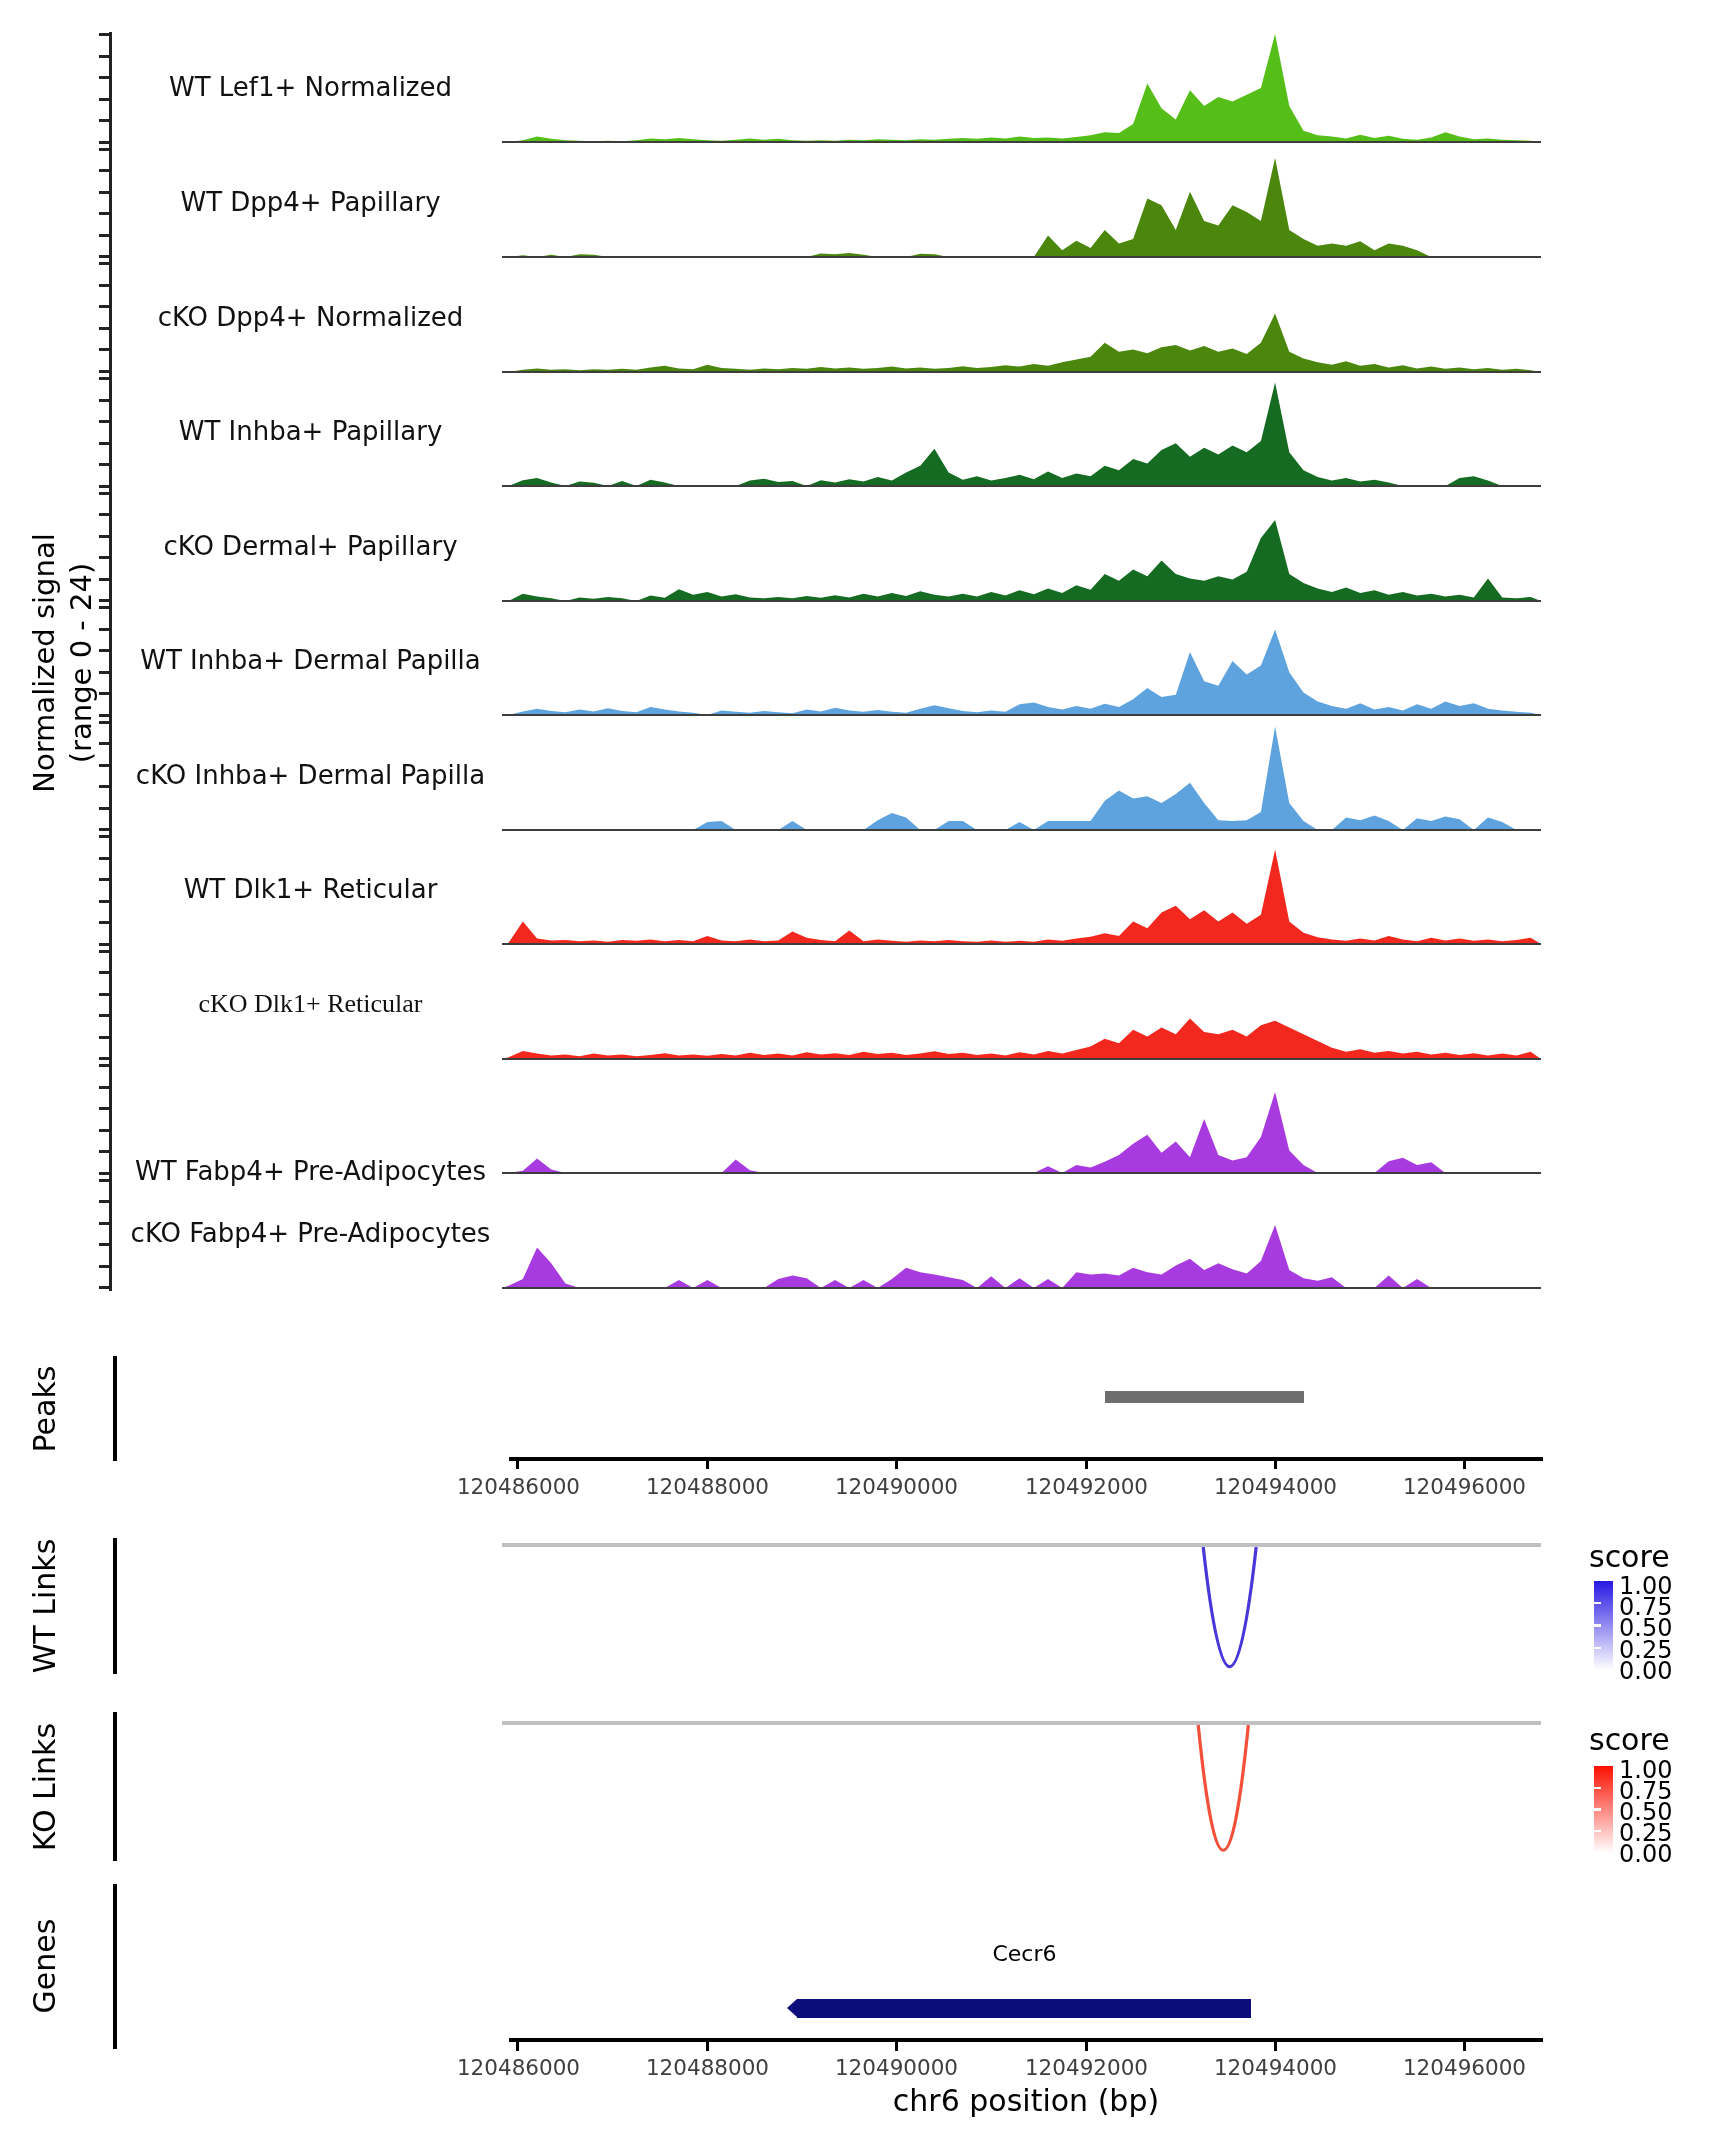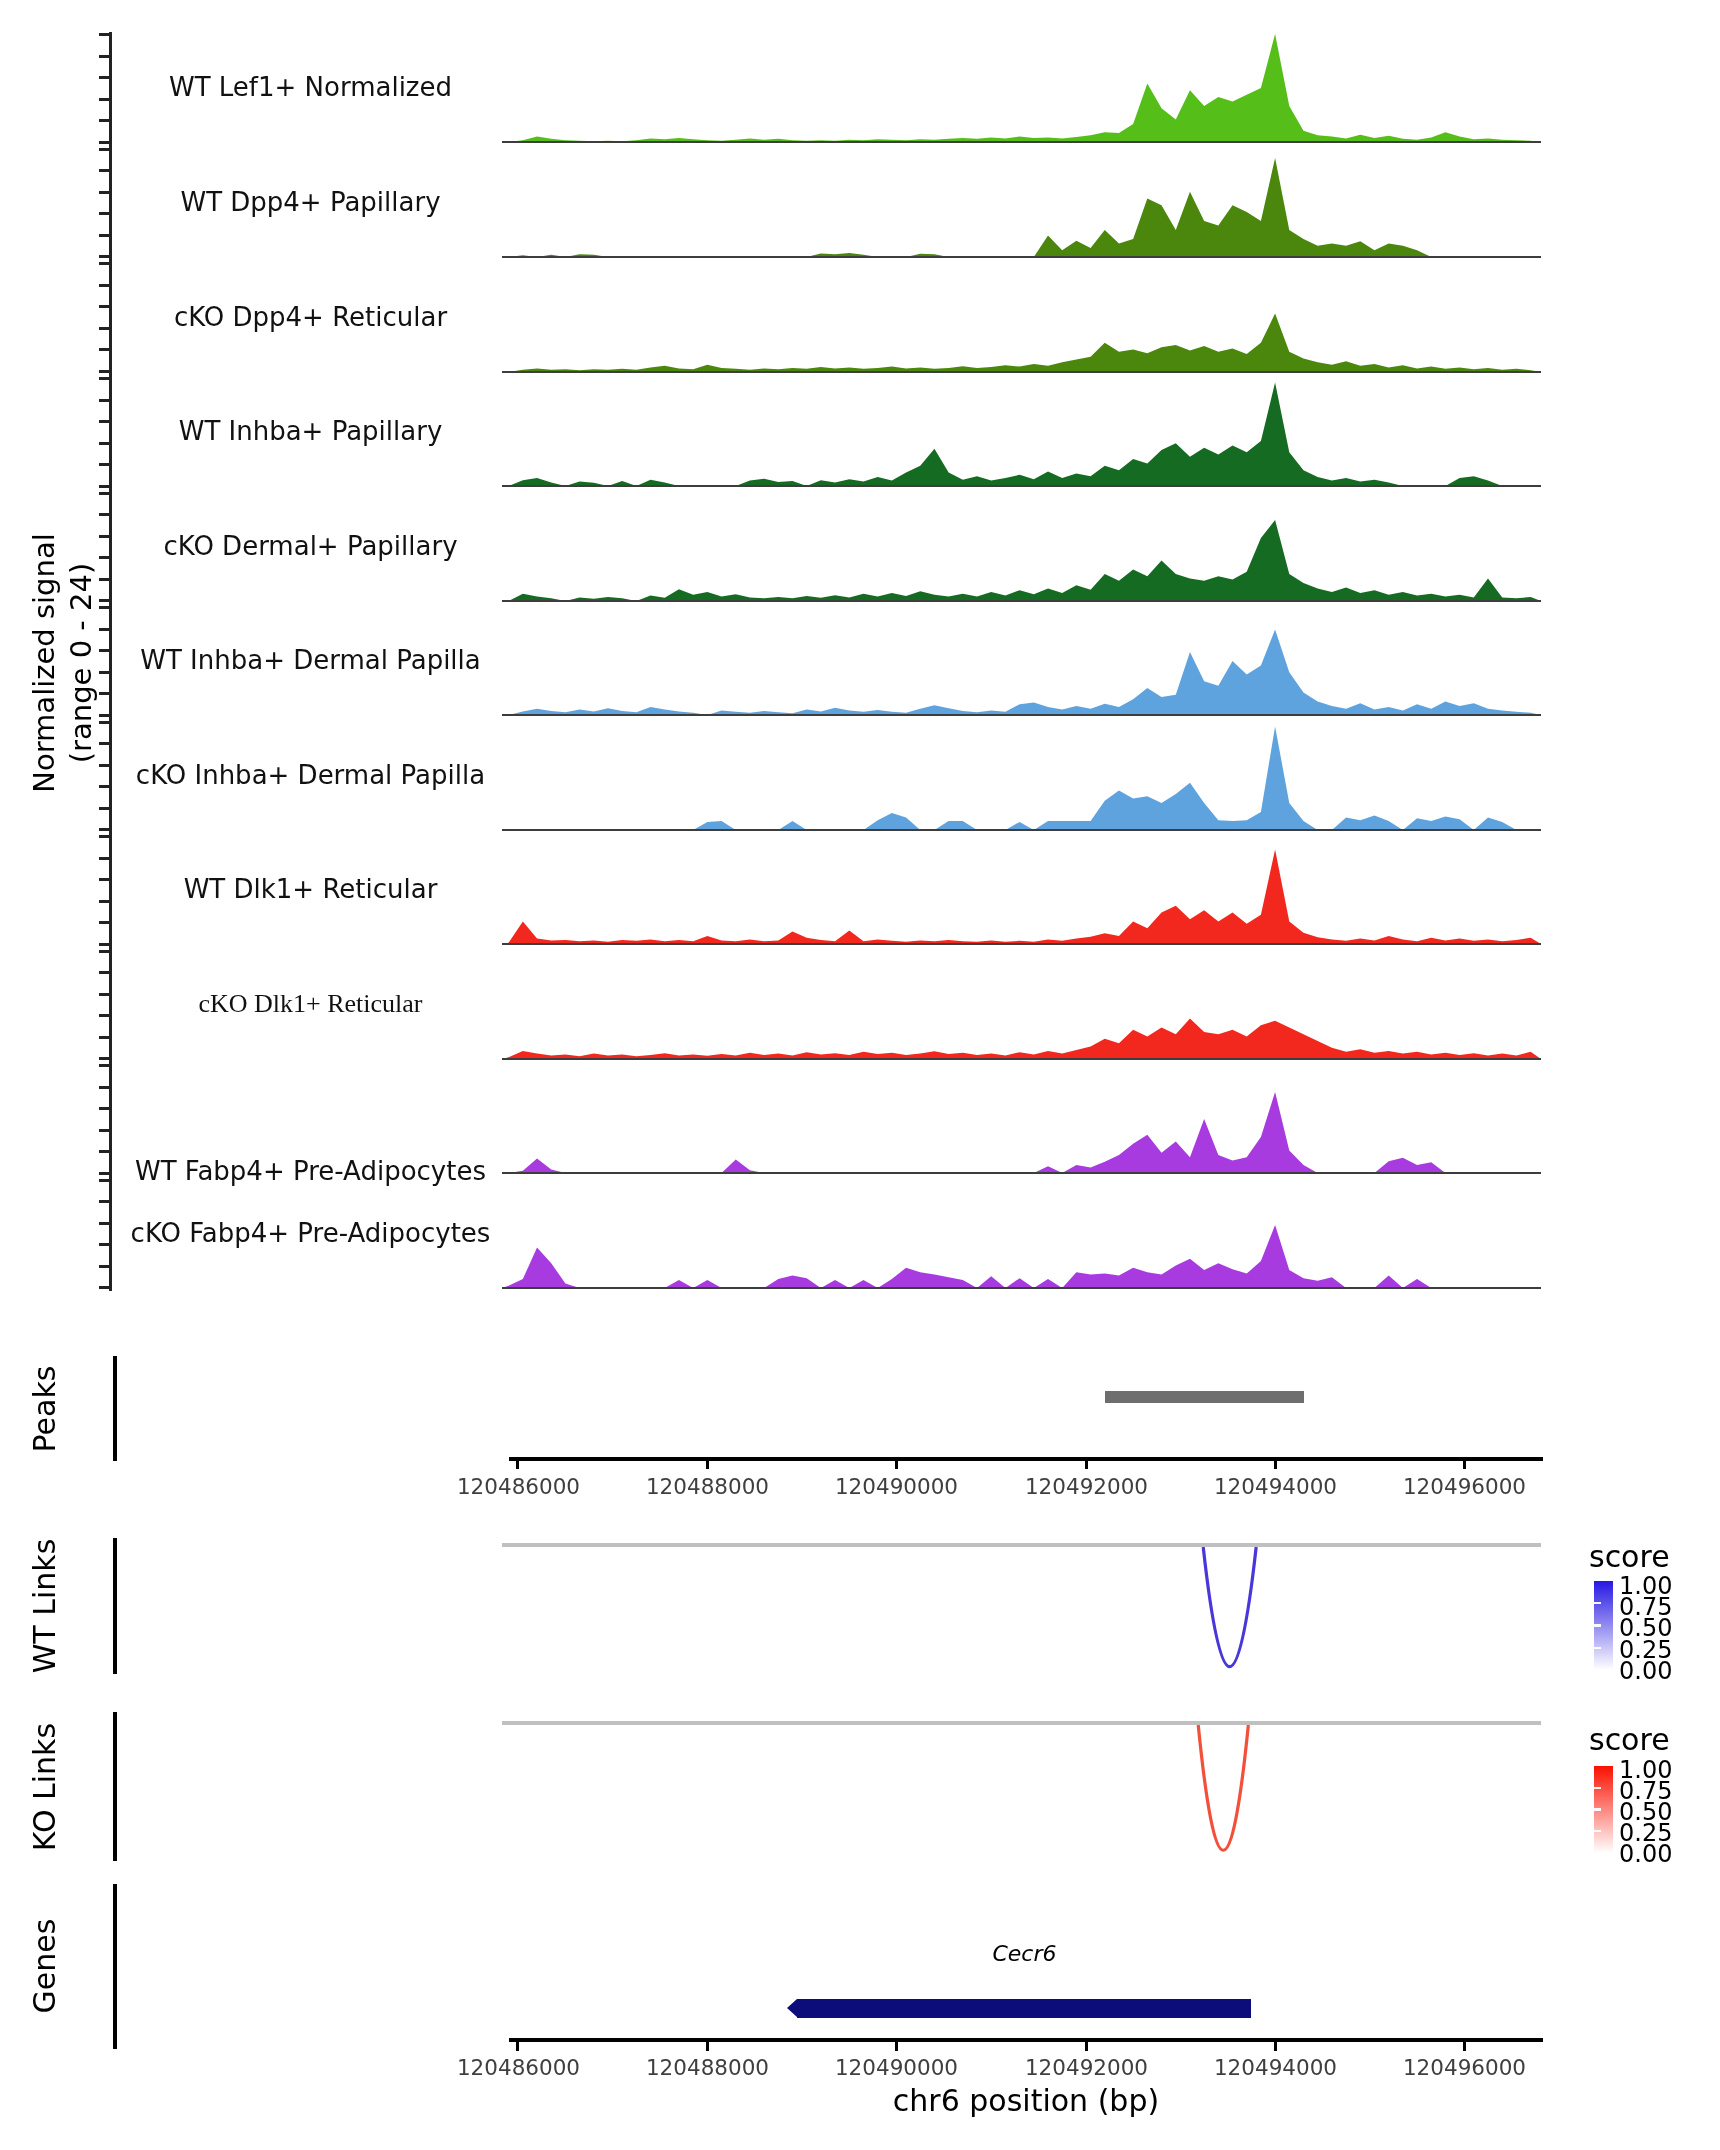--- a/index.html
+++ b/index.html
@@ -23,21 +23,21 @@
   .gaxis-lab{position:absolute;width:201px;text-align:center;font-size:21.5px;color:#3f3f3f;white-space:nowrap;}
   .grayline{position:absolute;left:502px;width:1039px;height:4.3px;background:#c0c0c0;}
   .peakbar{position:absolute;height:12.2px;background:#6e6e6e;}
   .legend-title{position:absolute;font-size:30px;color:#000;white-space:nowrap;}
   .legend-bar{position:absolute;width:18.6px;}
   .legend-tick{position:absolute;font-size:24px;color:#000;white-space:nowrap;}
   .legend-dash{position:absolute;left:0;width:6.5px;height:2.2px;background:rgba(255,255,255,0.95);}
   .genebar{position:absolute;height:19.4px;background:#0c0c7a;}
   .genearrow{position:absolute;width:0;height:0;border-top:9.3px solid transparent;
              border-bottom:9.3px solid transparent;border-right:10.8px solid #0c0c7a;}
-  .genename{position:absolute;font-size:22px;color:#000;text-align:center;white-space:nowrap;font-style:italic;}
+  .genename{position:absolute;font-size:22px;color:#000;text-align:center;white-space:nowrap;}
   .xlabel{position:absolute;font-size:30px;color:#000;text-align:center;white-space:nowrap;}
 </style>
 </head>
 <body>
 
 <div id="canvas">
 
   <div class="ylab">
     <div>Normalized signal</div>
     <div>(range 0 - 24)</div>
@@ -121,21 +121,21 @@
         </svg>
         <div class="baseline"></div>
       </div>
       <div class="track-label" style="top: 187px;">WT Dpp4+ Papillary</div>
       <div class="track" style="top: 149px;">
         <svg viewBox="0 0 1450 150" preserveAspectRatio="none">
           <path d="M0,150 L9.2,150.0 L29.1,147.5 L48.9,150.0 L68.7,146.9 L88.5,150.0 L108.3,146.3 L128.1,146.9 L147.9,150.0 L167.7,150.0 L187.5,150.0 L207.3,150.0 L227.1,150.0 L246.9,150.0 L266.8,150.0 L286.6,150.0 L306.4,150.0 L326.2,150.0 L346.0,150.0 L365.8,150.0 L385.6,150.0 L405.4,150.0 L425.2,150.0 L445.0,145.0 L464.8,146.3 L484.7,144.4 L504.5,146.9 L524.3,150.0 L544.1,150.0 L563.9,150.0 L583.7,145.6 L603.5,146.3 L623.3,150.0 L643.1,150.0 L662.9,150.0 L682.7,150.0 L702.6,150.0 L722.4,150.0 L742.2,150.0 L762.0,120.0 L781.8,140.6 L801.6,127.5 L821.4,137.5 L841.2,112.5 L861.0,131.3 L880.8,125.0 L900.6,68.8 L920.4,78.1 L940.3,112.5 L960.1,59.4 L979.9,100.0 L999.7,106.3 L1019.5,78.1 L1039.3,87.5 L1059.1,100.0 L1078.9,12.5 L1098.7,112.5 L1118.5,125.0 L1138.3,134.4 L1158.2,131.3 L1178.0,134.4 L1197.8,128.1 L1217.6,140.6 L1237.4,131.3 L1257.2,134.4 L1277.0,140.6 L1296.8,150.0 L1316.6,150.0 L1336.4,150.0 L1356.2,150.0 L1376.0,150.0 L1395.9,150.0 L1415.7,150.0 L1435.5,150.0 L1450,150 Z" fill="#4a870c"></path>
         </svg>
         <div class="baseline"></div>
       </div>
-      <div class="track-label" style="top: 302px;">cKO Dpp4+ Reticular</div>
+      <div class="track-label" style="top: 302px;">cKO Dpp4+ Normalized</div>
       <div class="track" style="top: 264px;">
         <svg viewBox="0 0 1450 150" preserveAspectRatio="none">
           <path d="M0,150 L9.2,150.0 L29.1,146.9 L48.9,145.0 L68.7,146.9 L88.5,146.3 L108.3,147.5 L128.1,146.3 L147.9,146.9 L167.7,145.6 L187.5,146.9 L207.3,143.8 L227.1,141.3 L246.9,145.0 L266.8,146.3 L286.6,140.0 L306.4,144.4 L326.2,145.6 L346.0,146.9 L365.8,145.0 L385.6,146.3 L405.4,144.4 L425.2,145.6 L445.0,143.1 L464.8,145.0 L484.7,143.8 L504.5,145.6 L524.3,144.4 L544.1,142.5 L563.9,145.0 L583.7,143.8 L603.5,145.6 L623.3,144.4 L643.1,141.9 L662.9,144.4 L682.7,143.1 L702.6,140.6 L722.4,142.5 L742.2,138.8 L762.0,141.3 L781.8,136.3 L801.6,132.5 L821.4,128.8 L841.2,109.4 L861.0,121.9 L880.8,118.8 L900.6,123.8 L920.4,115.6 L940.3,112.5 L960.1,120.0 L979.9,113.8 L999.7,121.9 L1019.5,117.5 L1039.3,125.0 L1059.1,109.4 L1078.9,68.8 L1098.7,121.9 L1118.5,131.3 L1138.3,136.3 L1158.2,140.0 L1178.0,135.0 L1197.8,141.3 L1217.6,138.8 L1237.4,143.8 L1257.2,140.6 L1277.0,145.0 L1296.8,142.5 L1316.6,145.6 L1336.4,143.8 L1356.2,146.3 L1376.0,144.4 L1395.9,146.9 L1415.7,145.6 L1435.5,147.5 L1450,150 Z" fill="#4a870c"></path>
         </svg>
         <div class="baseline"></div>
       </div>
       <div class="track-label" style="top: 416px;">WT Inhba+ Papillary</div>
       <div class="track" style="top: 378px;">
         <svg viewBox="0 0 1450 150" preserveAspectRatio="none">
           <path d="M0,150 L9.2,150.0 L29.1,141.9 L48.9,138.8 L68.7,145.0 L88.5,150.0 L108.3,143.8 L128.1,145.6 L147.9,150.0 L167.7,143.1 L187.5,150.0 L207.3,141.3 L227.1,145.0 L246.9,150.0 L266.8,150.0 L286.6,150.0 L306.4,150.0 L326.2,150.0 L346.0,142.5 L365.8,140.0 L385.6,144.4 L405.4,143.1 L425.2,150.0 L445.0,141.9 L464.8,145.0 L484.7,140.6 L504.5,143.8 L524.3,137.5 L544.1,142.5 L563.9,131.3 L583.7,121.9 L603.5,98.1 L623.3,131.3 L643.1,141.3 L662.9,136.3 L682.7,142.5 L702.6,138.8 L722.4,134.4 L742.2,140.6 L762.0,130.0 L781.8,138.8 L801.6,132.5 L821.4,136.3 L841.2,121.9 L861.0,128.1 L880.8,112.5 L900.6,118.8 L920.4,100.0 L940.3,90.6 L960.1,109.4 L979.9,96.9 L999.7,106.3 L1019.5,93.8 L1039.3,103.1 L1059.1,87.5 L1078.9,6.3 L1098.7,103.1 L1118.5,128.1 L1138.3,137.5 L1158.2,142.5 L1178.0,138.8 L1197.8,143.8 L1217.6,141.3 L1237.4,145.0 L1257.2,150.0 L1277.0,150.0 L1296.8,150.0 L1316.6,150.0 L1336.4,138.8 L1356.2,136.3 L1376.0,142.5 L1395.9,150.0 L1415.7,150.0 L1435.5,150.0 L1450,150 Z" fill="#166b22"></path>

